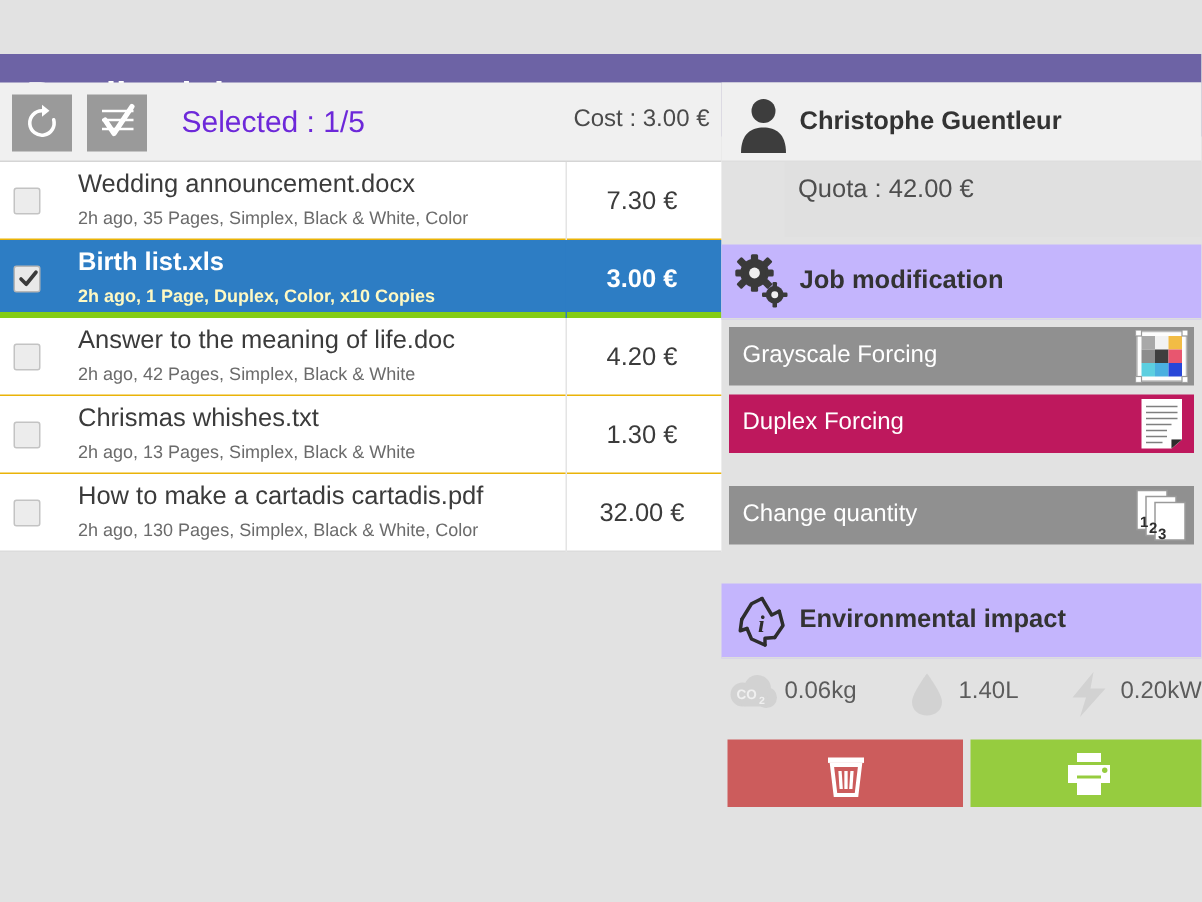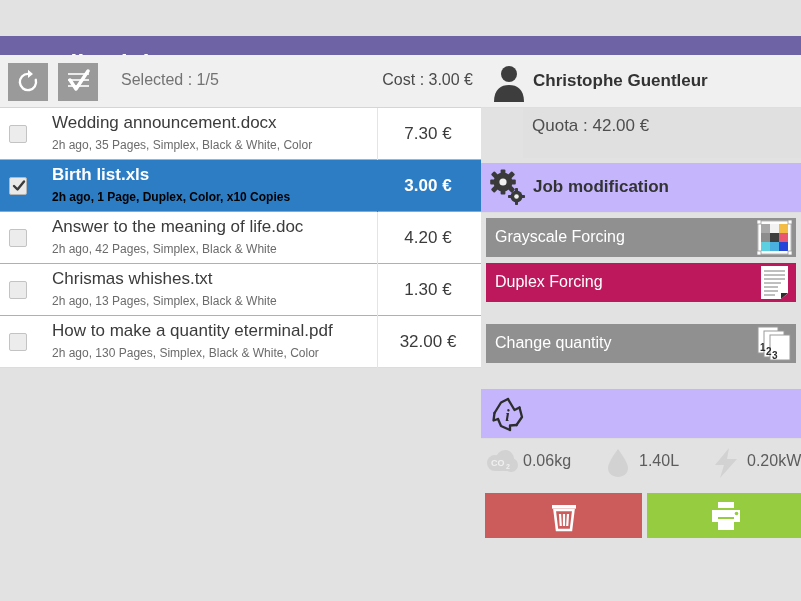--- a/index.html
+++ b/index.html
@@ -57,22 +57,22 @@
     padding: 0;
     cursor: pointer;
   }
   .tool-btn.refresh { left: 8px; }
   .tool-btn.selectall { left: 58px; }
   .tool-btn svg { display: block; margin: 0 auto; }
 
   .selected-label {
     position: absolute;
     left: 121px; top: 16px;
-    font-size: 16px;
-    color: #737373;
+    font-size: 20px;
+    color: #6d28d9;
   }
   .cost-label {
     position: absolute;
     right: 8px; top: 16px;
     font-size: 16px;
     color: #4a4a4a;
   }
 
   
   .joblist {
@@ -86,21 +86,21 @@
     position: relative;
     height: 52px;
     border-bottom: 1px solid #eab308;
     background: #ffffff;
     cursor: pointer;
     box-sizing: border-box;
   }
   .job-row:last-child { border-bottom: 1px solid #dcdcdc; }
   .job-row.selected {
     background: #2d7dc4;
-    border-bottom: 1px solid #84cc16;
+    border-bottom: 4px solid #84cc16;
   }
   .job-check {
     position: absolute;
     left: 9px; top: 17px;
     width: 18px; height: 18px;
     background: #ececec;
     border: 1px solid #c3c3c3;
     border-radius: 2px;
     box-sizing: border-box;
   }
@@ -125,21 +125,21 @@
     font-weight: bold;
   }
   .job-meta {
     position: absolute;
     left: 52px; top: 30px;
     font-size: 12px;
     color: #6b6b6b;
     white-space: nowrap;
   }
   .job-row.selected .job-meta {
-    color: #000000;
+    color: #fef9c3;
     font-weight: bold;
   }
   .job-price {
     position: absolute;
     right: 8px; top: 16px;
     width: 90px;
     text-align: center;
     font-size: 17px;
     color: #3b3b3b;
     white-space: nowrap;
@@ -354,21 +354,21 @@
       </div>
       <div class="job-row">
         <div class="job-check"></div>
         <div class="job-name">Chrismas whishes.txt</div>
         <div class="job-meta">2h ago, 13 Pages, Simplex, Black &amp; White</div>
         <div class="job-sep"></div>
         <div class="job-price">1.30 €</div>
       </div>
       <div class="job-row">
         <div class="job-check"></div>
-        <div class="job-name">How to make a quantity eterminal.pdf</div>
+        <div class="job-name">How to make a cartadis cartadis.pdf</div>
         <div class="job-meta">2h ago, 130 Pages, Simplex, Black &amp; White, Color</div>
         <div class="job-sep"></div>
         <div class="job-price">32.00 €</div>
       </div>
     </div>
 
   <div class="rightpanel">
 
     <div class="user-bar">
       <span class="user-avatar">
@@ -475,20 +475,21 @@
             <path d="M20 4 L26.5 15 L31.5 12.5"></path>
             <path d="M31.5 12.5 L34 22 L28.5 30"></path>
             <path d="M28.5 30 L22 30.5 L22 35"></path>
             <path d="M22 35 L13 31 L10 24"></path>
             <path d="M10 24 L5.5 25.5 L6.5 18"></path>
             <path d="M6.5 18 L13 7.5 L20 4"></path>
           </g>
           <text x="17.3" y="26" font-family="Liberation Serif, serif" font-size="16" font-style="italic" font-weight="bold" fill="#2d2d2d">i</text>
         </svg>
       </span>
+      <div class="sec-title">Environmental impact</div>
     </div>
 
     <div class="env-row">
       <div class="env-item e1">
         <span class="env-icon">
           <svg width="34" height="34" viewBox="0 0 34 34">
             <g fill="#d2d2d2">
               <circle cx="10" cy="17" r="8"></circle>
               <circle cx="20" cy="13" r="9"></circle>
               <circle cx="26" cy="19" r="7"></circle>

